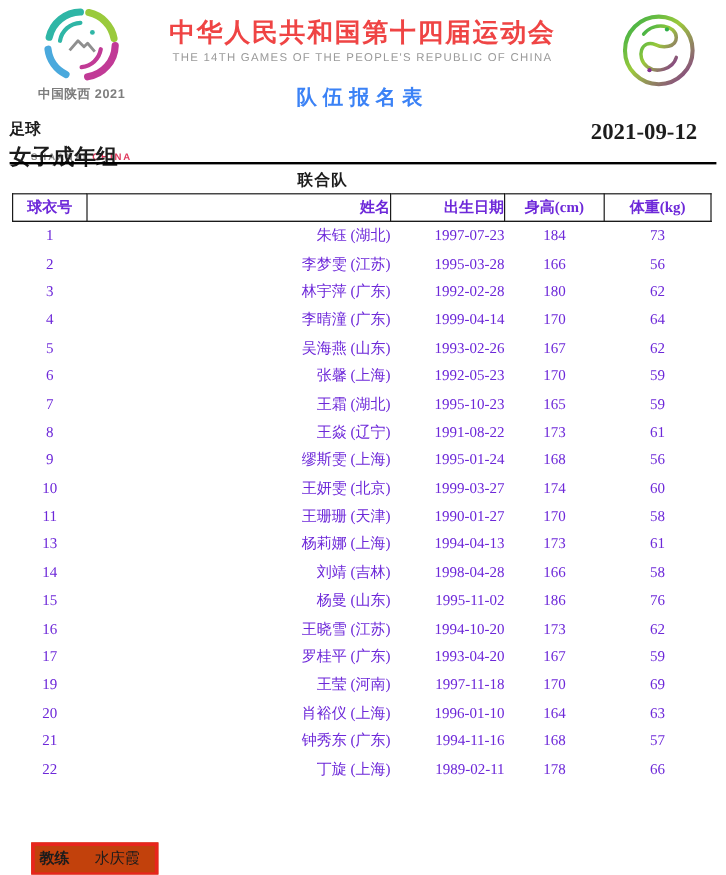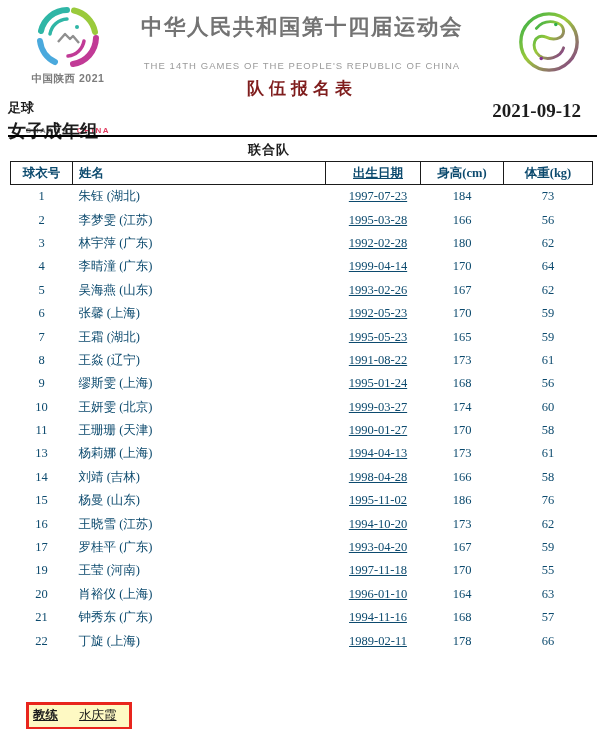--- a/index.html
+++ b/index.html
@@ -8,53 +8,53 @@
 
   
   .emblem-left { position:absolute; left:18px; top:5px; width:100px; text-align:center; }
   .emblem-left svg { display:block; margin:0 auto; }
   .cap1 { font:700 10.5px "Liberation Sans", sans-serif; color:#7c7c7c; letter-spacing:.5px; margin-top:1px; white-space:nowrap; }
   .cap2 { font:700 8px "Liberation Sans", sans-serif; color:#8a8a8a; letter-spacing:1.6px; white-space:nowrap;margin-top:40px; }
   .cap2 .red { color:#e03a5e; }
 
   .titles { position:absolute; left:113px; top:12px; width:378px; text-align:center; }
   .title-cn { font-family:"Liberation Sans", sans-serif; font-weight:700; font-size:21.5px;
-              color:#737373; letter-spacing:1.5px; white-space:nowrap; }
+              color:#ef4444; letter-spacing:1.5px; white-space:nowrap; }
   .title-en { font-family:"Liberation Sans", sans-serif; font-size:9.5px; color:#9a9a9a;
-              letter-spacing:1.05px; margin-top:19px; white-space:nowrap; }
+              letter-spacing:1.05px; margin-top:2px; white-space:nowrap; }
   .form-title { font-family:"Liberation Sans", sans-serif; font-weight:700; font-size:17px;
-                color:#7f1d1d; letter-spacing:5px; margin-top:6px; }
+                color:#3b82f6; letter-spacing:5px; margin-top:16px; }
 
   .emblem-right { position:absolute; right:20px; top:8px; width:72px; text-align:center; }
 
   .sport  { position:absolute; left:8px;  top:99px;  font-weight:700; font-size:13px; }
   .group  { position:absolute; left:8px;  top:119px; font-weight:700; font-size:18px; }
   .date   { position:absolute; right:24px; top:100px; font-weight:700; font-size:19px; }
   .rule   { position:absolute; left:8px; top:135px; width:589px; border-top:2px solid #000; height:0; }
   .team-name { position:absolute; left:0; top:141px; width:538px; text-align:center;
                font-weight:700; font-size:13px; letter-spacing:1px; }
 
   
   table.roster { position:absolute; left:10px; top:161px; width:582px;
-                 border-collapse:collapse; table-layout:fixed; color:#0c4a6e; }
+                 border-collapse:collapse; table-layout:fixed; color:#6d28d9; }
   table.roster col.c1 { width:62px; }
   table.roster col.c2 { width:253px; }
   table.roster col.c3 { width:95px; }
   table.roster col.c4 { width:83px; }
   table.roster col.c5 { width:89px; }
   table.roster thead th { border:1.5px solid #1b1b1b; height:22px; font-size:12.5px;
                           font-weight:700; padding:0; }
   table.roster tbody td { height:23.4px; font-size:12.5px; padding:0; border:none; white-space:nowrap; }
   .al-c { text-align:center; }
-  .al-l { text-align:left; padding-left:6px !important; }
-  .al-lb { text-align:center; padding-left:10px !important;text-decoration:underline; }
+  .al-l { text-align:right; padding-left:6px !important; }
+  .al-lb { text-align:right; padding-left:10px !important; }
 
   
   .coach-box { position:absolute; left:26px; top:702px; border:3px solid #e8251d;
-               padding:2px 12px 3px 4px; display:flex; align-items:center; background:#fef9c3;text-decoration:underline; }
+               padding:2px 12px 3px 4px; display:flex; align-items:center; background:#c2410c; }
   .coach-label { font-weight:700; font-size:12.5px; width:46px; }
   .coach-name  { font-size:12.5px; }
 </style>
 </head>
 <body>
 
 <div class="page">
 
   <div class="emblem-left">
     <svg width="76" height="66" viewBox="0 0 76 66">
@@ -156,21 +156,21 @@
         <tr>
       <td class="al-c">6</td>
       <td class="al-l">张馨 (上海)</td>
       <td class="al-lb">1992-05-23</td>
       <td class="al-c">170</td>
       <td class="al-c">59</td>
     </tr>
         <tr>
       <td class="al-c">7</td>
       <td class="al-l">王霜 (湖北)</td>
-      <td class="al-lb">1995-05-23</td>
+      <td class="al-lb">1995-10-23</td>
       <td class="al-c">165</td>
       <td class="al-c">59</td>
     </tr>
         <tr>
       <td class="al-c">8</td>
       <td class="al-l">王焱 (辽宁)</td>
       <td class="al-lb">1991-08-22</td>
       <td class="al-c">173</td>
       <td class="al-c">61</td>
     </tr>
@@ -228,21 +228,21 @@
       <td class="al-l">罗桂平 (广东)</td>
       <td class="al-lb">1993-04-20</td>
       <td class="al-c">167</td>
       <td class="al-c">59</td>
     </tr>
         <tr>
       <td class="al-c">19</td>
       <td class="al-l">王莹 (河南)</td>
       <td class="al-lb">1997-11-18</td>
       <td class="al-c">170</td>
-      <td class="al-c">55</td>
+      <td class="al-c">69</td>
     </tr>
         <tr>
       <td class="al-c">20</td>
       <td class="al-l">肖裕仪 (上海)</td>
       <td class="al-lb">1996-01-10</td>
       <td class="al-c">164</td>
       <td class="al-c">63</td>
     </tr>
         <tr>
       <td class="al-c">21</td>

